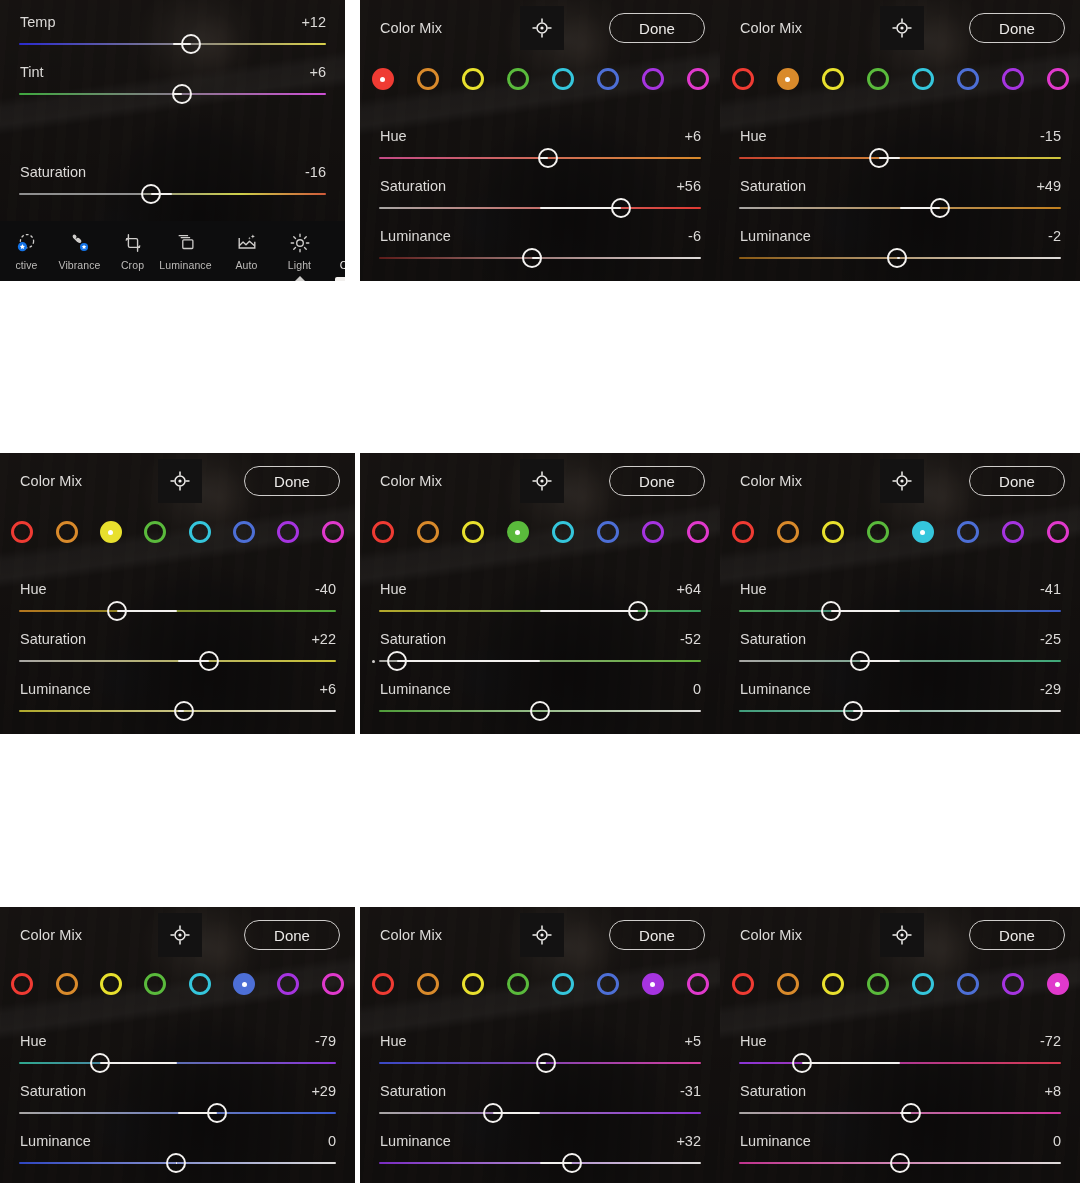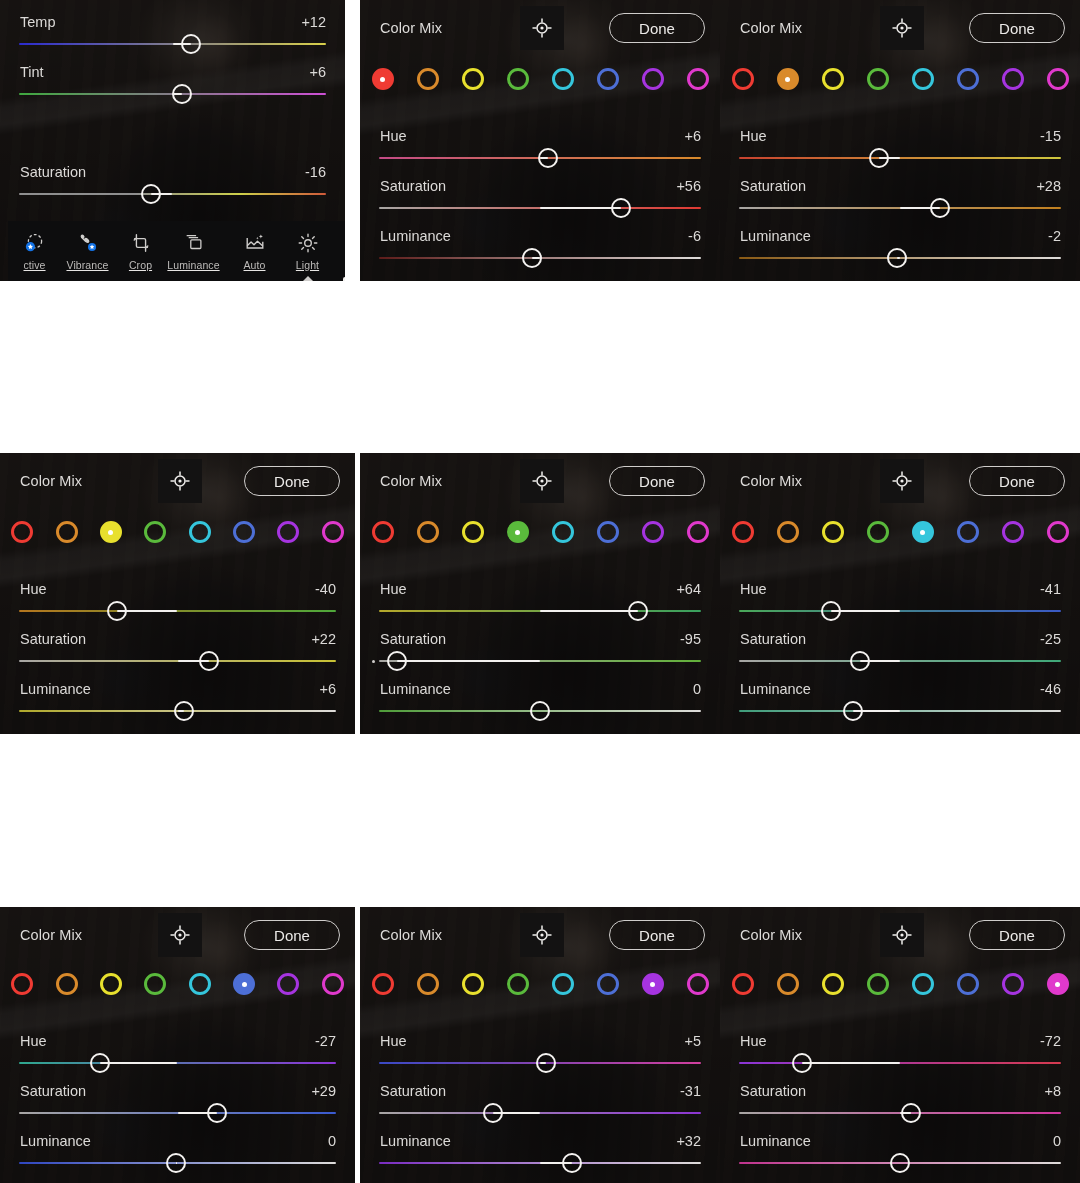--- a/index.html
+++ b/index.html
@@ -98,22 +98,22 @@
     width: 20px; height: 20px; margin-left: -10px; margin-top: -10px;
     border-radius: 50%; border: 2.2px solid #f4f2f0; background: transparent;
   }
   .minidot {
     position: absolute; top: 30px; width: 3px; height: 3px; margin-top: -1.5px;
     border-radius: 50%; background: #cfcdcb;
   }
 
   
   .toolbar {
-    position: absolute; left: 8px; right: 0; bottom: 0; height: 60px;
-    background: #0d0d0e; display: flex; align-items: stretch; text-decoration: underline;
+    position: absolute; left: 0; right: 0; bottom: 0; height: 60px;
+    background: #0d0d0e; display: flex; align-items: stretch;
   }
   .tb-group { display: flex; align-items: stretch; }
   .tb-item {
     width: 53px; display: flex; flex-direction: column;
     align-items: center; justify-content: center; gap: 5px; position: relative;
   }
   .tb-ico { height: 22px; display: flex; align-items: flex-end; justify-content: center; }
   .tb-txt { font-size: 10.5px; color: #bdbbb9; letter-spacing: .1px; }
   .tb-item.active .tb-txt { color: #f2f0ee; }
   .tb-sep { width: 1px; background: #3a3a3c; margin: 7px 4px; }
@@ -344,21 +344,21 @@
         </div>
         <div class="slider-row" style="top: 128px; height: 42px;">
           <div class="sl-label">Hue</div>
           <div class="sl-val">-15</div>
           <div class="track" style="background: linear-gradient(90deg, rgb(201, 66, 47) 0%, rgb(207, 200, 62) 100%);"></div>
           <div class="fill" style="left: 159.07px; width: 20.93px;"></div>
           <div class="knob" style="left: 159.07px;"></div>
         </div>
         <div class="slider-row" style="top: 178px; height: 42px;">
           <div class="sl-label">Saturation</div>
-          <div class="sl-val">+28</div>
+          <div class="sl-val">+49</div>
           <div class="track" style="background: linear-gradient(90deg, rgb(168, 166, 164) 0%, rgb(194, 128, 31) 100%);"></div>
           <div class="fill" style="left: 180px; width: 40.25px;"></div>
           <div class="knob" style="left: 220.25px;"></div>
         </div>
         <div class="slider-row" style="top: 228px; height: 42px;">
           <div class="sl-label">Luminance</div>
           <div class="sl-val">-2</div>
           <div class="track" style="background: linear-gradient(90deg, rgb(138, 90, 20) 0%, rgb(222, 220, 218) 100%);"></div>
           <div class="fill" style="left: 176.78px; width: 3.22px;"></div>
           <div class="knob" style="left: 176.78px;"></div>
@@ -472,21 +472,21 @@
         </div>
         <div class="slider-row" style="top: 128px; height: 42px;">
           <div class="sl-label">Hue</div>
           <div class="sl-val">+64</div>
           <div class="track" style="background: linear-gradient(90deg, rgb(181, 168, 43) 0%, rgb(57, 160, 94) 100%);"></div>
           <div class="fill" style="left: 180px; width: 98.21px;"></div>
           <div class="knob" style="left: 278.21px;"></div>
         </div>
         <div class="slider-row" style="top: 178px; height: 42px;">
           <div class="sl-label">Saturation</div>
-          <div class="sl-val">-95</div>
+          <div class="sl-val">-52</div>
           <div class="track" style="background: linear-gradient(90deg, rgb(168, 166, 164) 0%, rgb(98, 176, 58) 100%);"></div>
           <div class="fill" style="left: 36.71px; width: 143.29px;"></div>
           <div class="knob" style="left: 36.71px;"></div>
           <div class="minidot" style="left: 12px;"></div>
         </div>
         <div class="slider-row" style="top: 228px; height: 42px;">
           <div class="sl-label">Luminance</div>
           <div class="sl-val">0</div>
           <div class="track" style="background: linear-gradient(90deg, rgb(79, 156, 57) 0%, rgb(222, 220, 218) 100%);"></div>
           <div class="fill" style="left: 180px; width: 0px;"></div>
@@ -544,21 +544,21 @@
         </div>
         <div class="slider-row" style="top: 178px; height: 42px;">
           <div class="sl-label">Saturation</div>
           <div class="sl-val">-25</div>
           <div class="track" style="background: linear-gradient(90deg, rgb(168, 166, 164) 0%, rgb(63, 168, 120) 100%);"></div>
           <div class="fill" style="left: 139.75px; width: 40.25px;"></div>
           <div class="knob" style="left: 139.75px;"></div>
         </div>
         <div class="slider-row" style="top: 228px; height: 42px;">
           <div class="sl-label">Luminance</div>
-          <div class="sl-val">-46</div>
+          <div class="sl-val">-29</div>
           <div class="track" style="background: linear-gradient(90deg, rgb(63, 156, 122) 0%, rgb(222, 220, 218) 100%);"></div>
           <div class="fill" style="left: 133.31px; width: 46.69px;"></div>
           <div class="knob" style="left: 133.31px;"></div>
         </div>
       </div>
     </div>
     <div class="panel" style="left: 0px; top: 907px; width: 355px; height: 276px;">
       <div class="photo"></div>
       <div class="scrim"></div>
       <div class="content">
@@ -594,21 +594,21 @@
           </div>
           <div class="sw-wrap">
             <div class="sw" style="--c: #a634e0;"></div>
           </div>
           <div class="sw-wrap">
             <div class="sw" style="--c: #e039cc;"></div>
           </div>
         </div>
         <div class="slider-row" style="top: 126px; height: 42px;">
           <div class="sl-label">Hue</div>
-          <div class="sl-val">-27</div>
+          <div class="sl-val">-79</div>
           <div class="track" style="background: linear-gradient(90deg, rgb(47, 168, 143) 0%, rgb(139, 53, 214) 100%);"></div>
           <div class="fill" style="left: 99.835px; width: 77.665px;"></div>
           <div class="knob" style="left: 99.835px;"></div>
         </div>
         <div class="slider-row" style="top: 176px; height: 42px;">
           <div class="sl-label">Saturation</div>
           <div class="sl-val">+29</div>
           <div class="track" style="background: linear-gradient(90deg, rgb(168, 166, 164) 0%, rgb(58, 90, 208) 100%);"></div>
           <div class="fill" style="left: 177.5px; width: 39.625px;"></div>
           <div class="knob" style="left: 217.125px;"></div>

